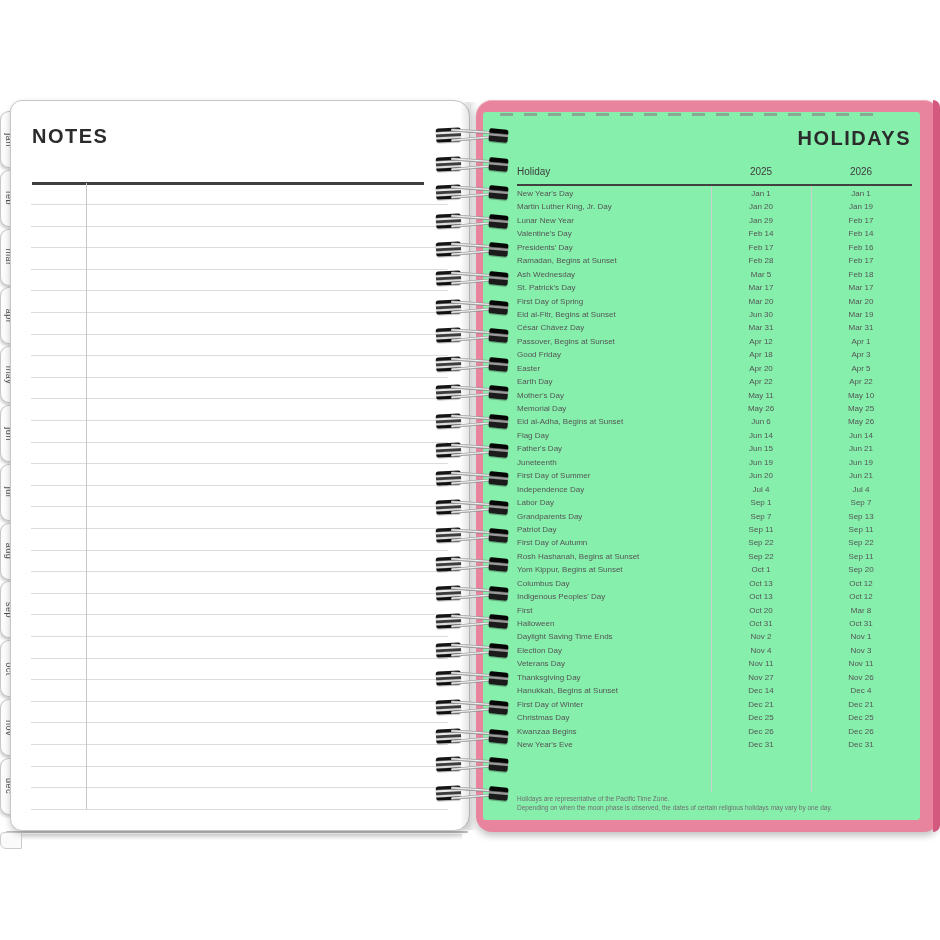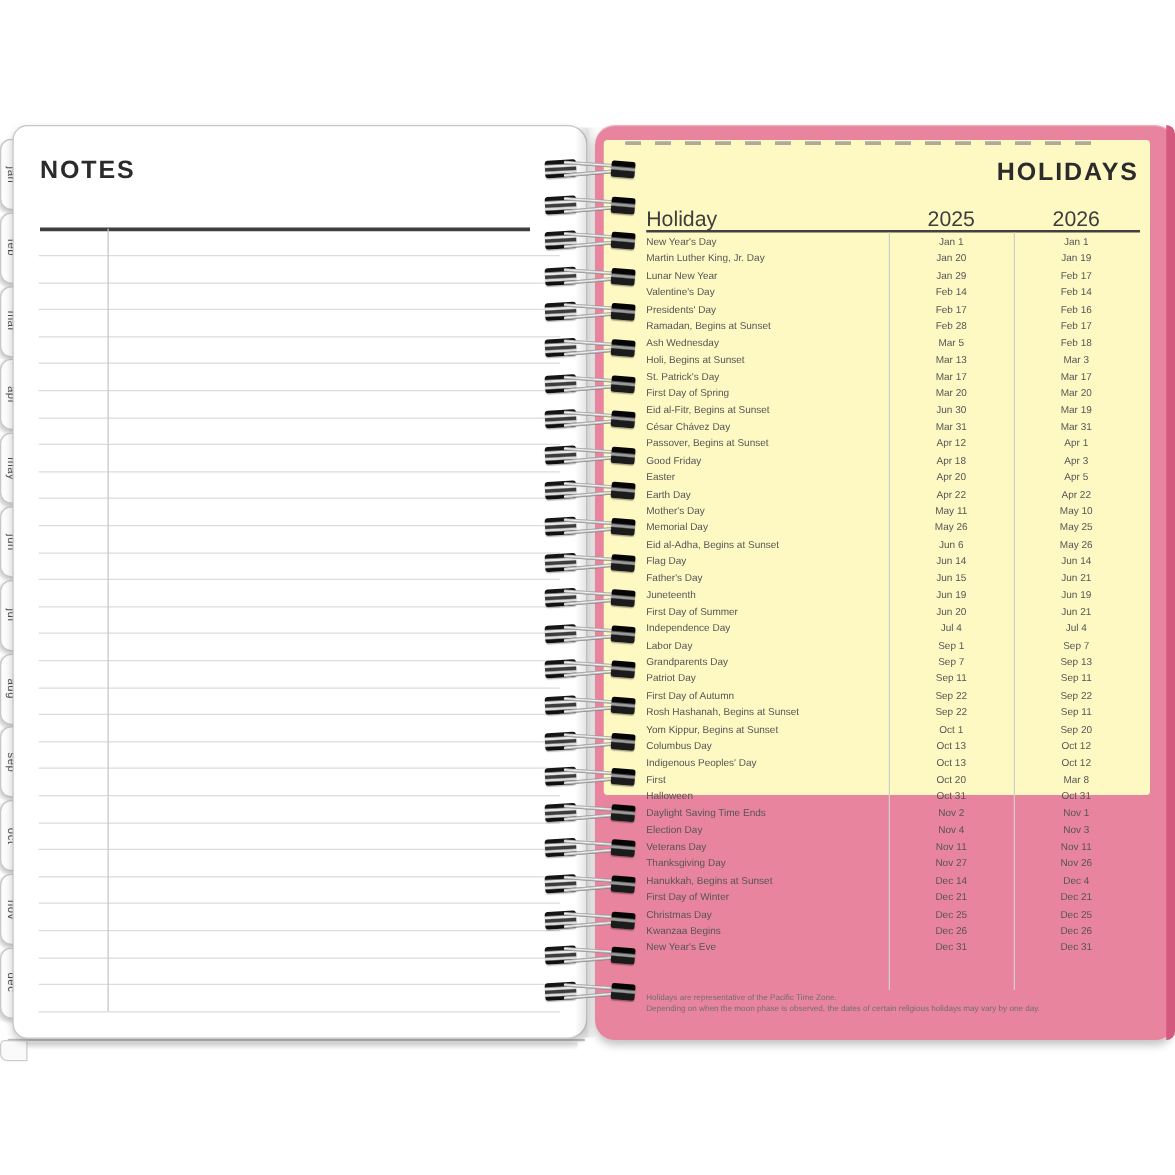--- a/index.html
+++ b/index.html
@@ -33,30 +33,30 @@
 
   
   .gap-shadow{position:absolute;left:460px;top:102px;width:18px;height:728px;z-index:2;
        background:linear-gradient(90deg,rgba(0,0,0,0),rgba(0,0,0,.10) 50%,rgba(0,0,0,0));}
   .stack-line{position:absolute;left:470px;top:104px;width:1px;height:722px;background:#dddddd;z-index:2;}
 
   
   .right-cover{position:absolute;left:476px;top:100px;width:464px;height:732px;border-radius:16px;
        z-index:2;box-shadow:0 4px 7px rgba(0,0,0,.24), inset 0 1px 0 rgba(255,255,255,.35);}
   .cover-edge{position:absolute;right:0;top:0;bottom:0;width:7px;border-radius:0 16px 16px 0;}
-  .right-page{position:absolute;left:7px;top:12px;width:437px;height:524px;background:#fef9c3;
+  .right-page{position:absolute;left:7px;top:12px;width:437px;height:708px;background:#86efac;
        border-radius:3px;}
   .edge-dashes{position:absolute;left:17px;top:1px;width:378px;height:3px;opacity:.7;border-radius:1px;
        background:repeating-linear-gradient(90deg,#8a8a8a 0 13px,transparent 13px 24px);}
   .holidays-title{position:absolute;right:9px;top:15px;font-size:20px;font-weight:600;
        letter-spacing:1.5px;color:#2b2b2b;}
 
   
   .h-table{position:absolute;left:34px;top:54px;width:394px;}
-  .thead{position:relative;height:17px;font-size:17px;color:#3d3d3d;}
+  .thead{position:relative;height:17px;font-size:10px;color:#3d3d3d;}
   .th0{position:absolute;left:0;top:0;}
   .th1{position:absolute;left:194px;width:100px;text-align:center;top:0;}
   .th2{position:absolute;left:294px;width:100px;text-align:center;top:0;}
   .thead-rule{position:absolute;left:0;top:18px;width:395px;height:2.2px;background:#414141;}
   .tbody{position:absolute;left:0;top:21px;width:394px;}
   .hrow{position:relative;height:13.45px;font-size:8px;color:#555555;line-height:13.45px;}
   .hrow .c0{position:absolute;left:0;white-space:nowrap;}
   .hrow .c1{position:absolute;left:194px;width:100px;text-align:center;}
   .hrow .c2{position:absolute;left:294px;width:100px;text-align:center;}
   .col-sep{position:absolute;top:20px;width:1px;height:606px;background:#cfcfcf;}
@@ -207,25 +207,20 @@
               <span class="c0">Ramadan, Begins at Sunset</span>
               <span class="c1">Feb 28</span>
               <span class="c2">Feb 17</span>
             </div>
             <div class="hrow">
               <span class="c0">Ash Wednesday</span>
               <span class="c1">Mar 5</span>
               <span class="c2">Feb 18</span>
             </div>
             <div class="hrow">
-              <span class="c0">Holi, Begins at Sunset</span>
-              <span class="c1">Mar 13</span>
-              <span class="c2">Mar 3</span>
-            </div>
-            <div class="hrow">
               <span class="c0">St. Patrick's Day</span>
               <span class="c1">Mar 17</span>
               <span class="c2">Mar 17</span>
             </div>
             <div class="hrow">
               <span class="c0">First Day of Spring</span>
               <span class="c1">Mar 20</span>
               <span class="c2">Mar 20</span>
             </div>
             <div class="hrow">

